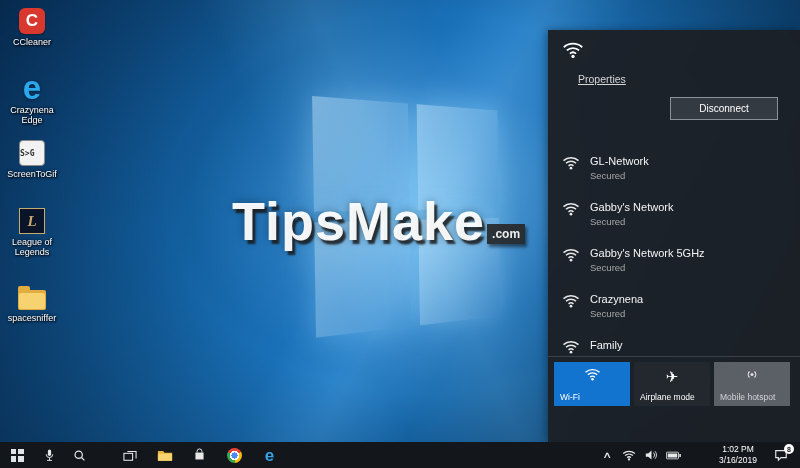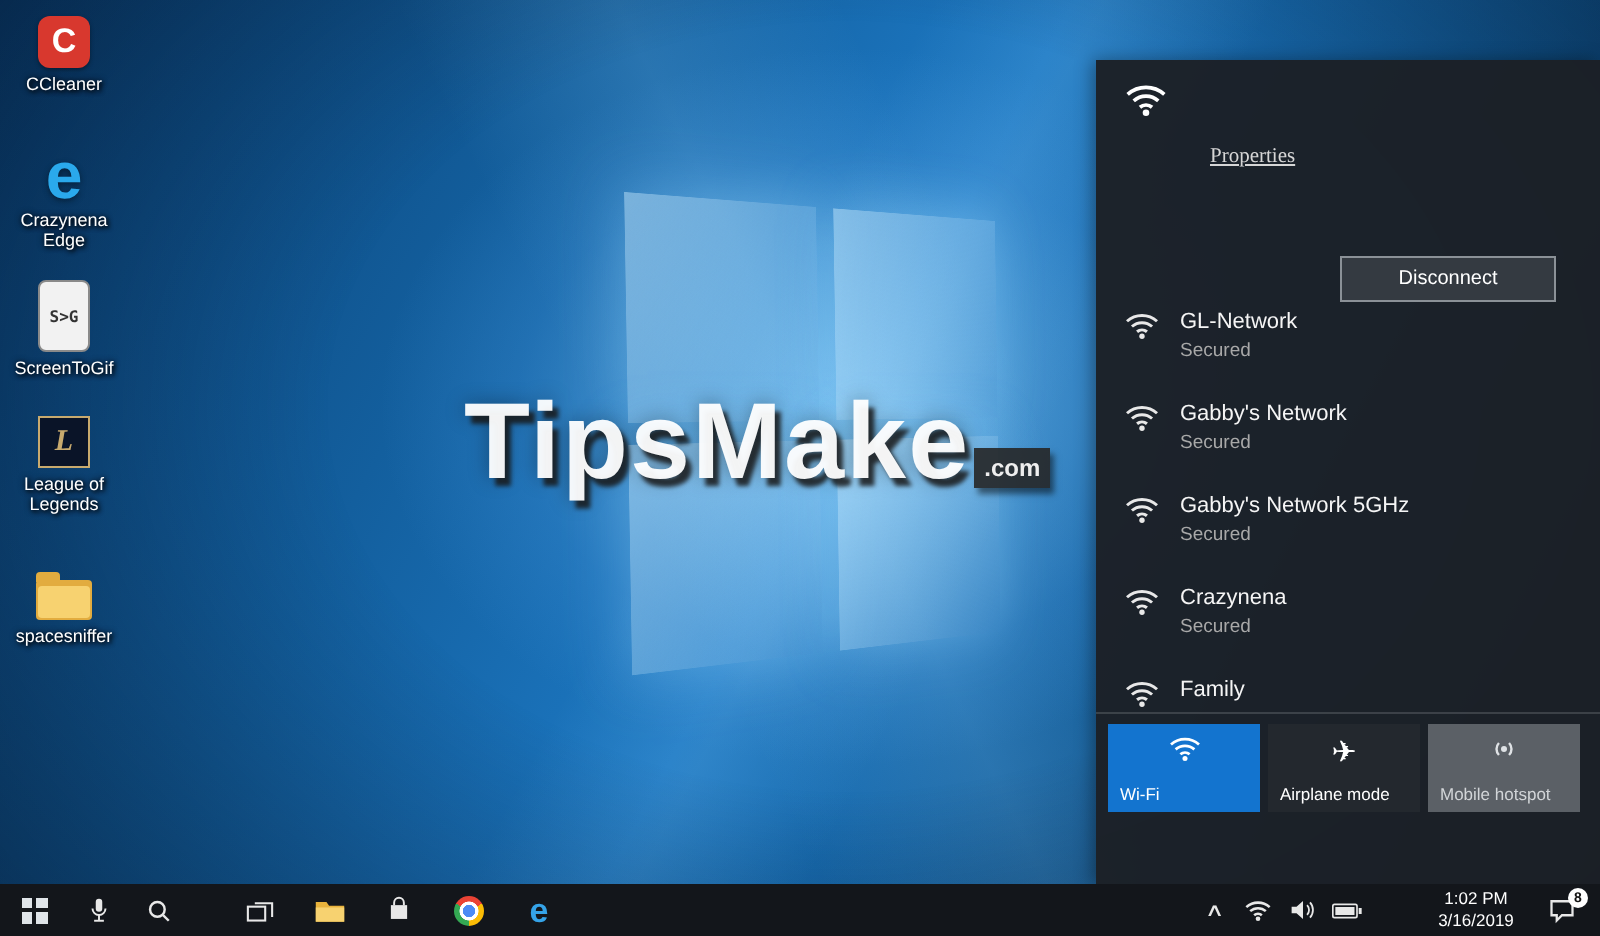--- a/index.html
+++ b/index.html
@@ -32,43 +32,43 @@
 
   
   .dicon { position:absolute; left:0; width:64px; display:flex; flex-direction:column; align-items:center; gap:3px; z-index:2; }
   .dlabel { font-size:9px; color:#fff; text-align:center; line-height:1.15; max-width:62px;
     text-shadow:1px 1px 2px #000, 0 0 3px #000; }
   .ic-ccleaner { width:26px; height:26px; border-radius:6px; background:#d8382e; color:#fff;
     display:flex; align-items:center; justify-content:center; font-weight:bold; font-size:17px;
     box-shadow:0 1px 2px rgba(0,0,0,.4); }
   .ic-edge { font-size:33px; font-weight:bold; color:#2aa9ec; line-height:28px; height:28px;
     text-shadow:0 1px 3px rgba(0,0,0,.45); }
-  .ic-stg { width:26px; height:36px; background:#f2f2f2; border:1px solid #8a8a8a; border-radius:4px;
-    color:#333; font-size:8px; font-weight:bold; display:flex; align-items:center; justify-content:center;
+  .ic-stg { width:26px; height:26px; background:#f2f2f2; border:1px solid #8a8a8a; border-radius:4px;
+    color:#333; font-size:8px; font-weight:bold; display:flex; align-items:center; 
     font-family:"DejaVu Sans Mono", monospace; }
   .ic-lol { width:26px; height:26px; background:#0a1428; border:1px solid #c8aa6e; color:#c8aa6e;
     font-size:15px; font-weight:bold; font-style:italic; font-family:"Liberation Serif", serif;
     display:flex; align-items:center; justify-content:center; }
   .ic-folder { width:28px; height:20px; background:#e2ac3f; border-radius:2px; position:relative; margin-top:6px; }
   .ic-folder:before { content:""; position:absolute; top:-4px; left:0; width:12px; height:5px; background:#e2ac3f; border-radius:2px 2px 0 0; }
   .ic-folder:after { content:""; position:absolute; left:1px; right:1px; top:3px; bottom:1px; background:#f7d270; border-radius:2px; }
 
   
   .flyout { position:absolute; left:548px; top:30px; width:252px; height:412px; z-index:4;
     background:rgba(28,32,38,.97); color:#fff; display:flex; flex-direction:column;
     box-shadow:-2px 0 8px rgba(0,0,0,.35); }
   .connected { height:118px; padding:10px 12px 0 14px; }
   .c-head { display:flex; gap:10px; align-items:flex-start; }
   .ssid { font-size:11.5px; color:#f5f5f5; }
   .status { font-size:10px; color:#b9b9b9; margin-top:4px; }
   .link { font-size:10.5px; color:#d6d6d6; text-decoration:underline; cursor:pointer; }
-  .props { display:inline-block; margin:14px 0 0 43px;font-family:Liberation Serif, serif; }
+  .props { display:inline-block; margin:14px 0 0 16px; }
   .btn-row { text-align:right; padding-right:10px; margin-top:10px; }
   .disconnect { width:108px; height:23px; background:#343a41; border:1px solid #8b9197; color:#fff;
-    font-size:10px; font-family:"Liberation Sans", sans-serif; cursor:pointer;margin-top:32px; }
+    font-size:10px; font-family:"Liberation Sans", sans-serif; cursor:pointer; }
 
   .net-list { height:208px; overflow:hidden; }
   .net-row { display:flex; gap:10px; align-items:flex-start; height:46px; padding:7px 12px 0 14px; cursor:pointer; }
   .net-txt .ssid { font-size:11px; }
   .net-txt .status { font-size:9.5px; margin-top:3px; color:#a8a8a8; }
 
   .sep { border-top:1px solid rgba(255,255,255,.15); }
   .fly-footer { height:36px; padding:6px 12px 0 14px; }
   .hint { font-size:8.8px; color:#9aa0a6; margin-top:3px; white-space:nowrap; }
 

